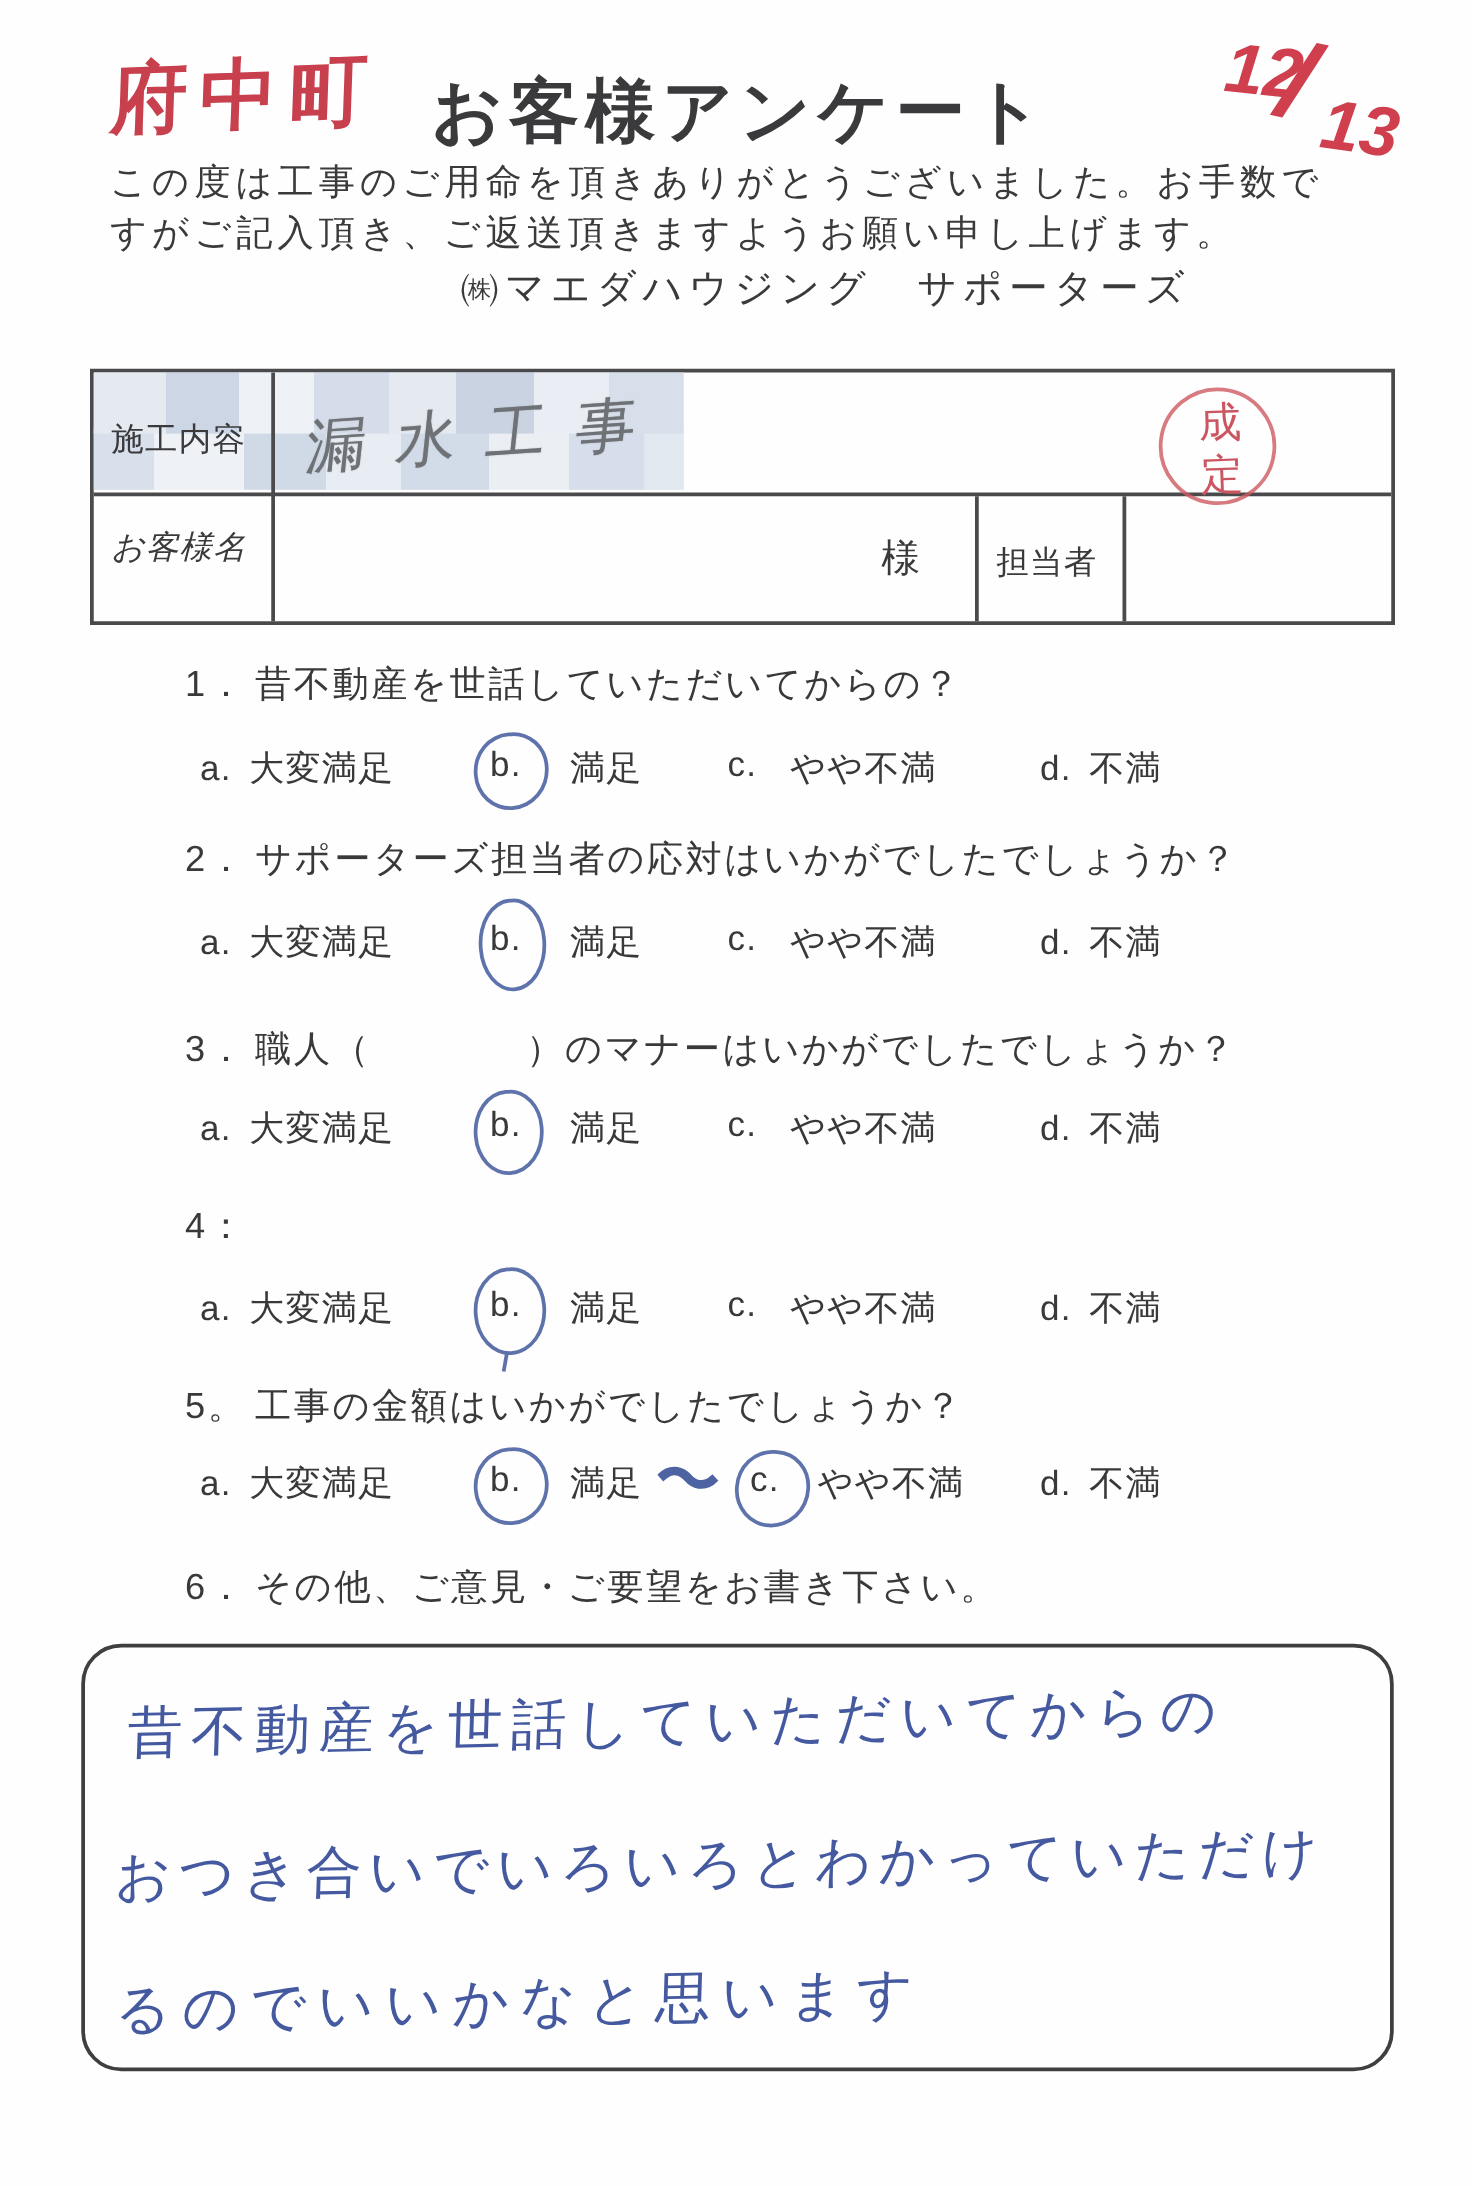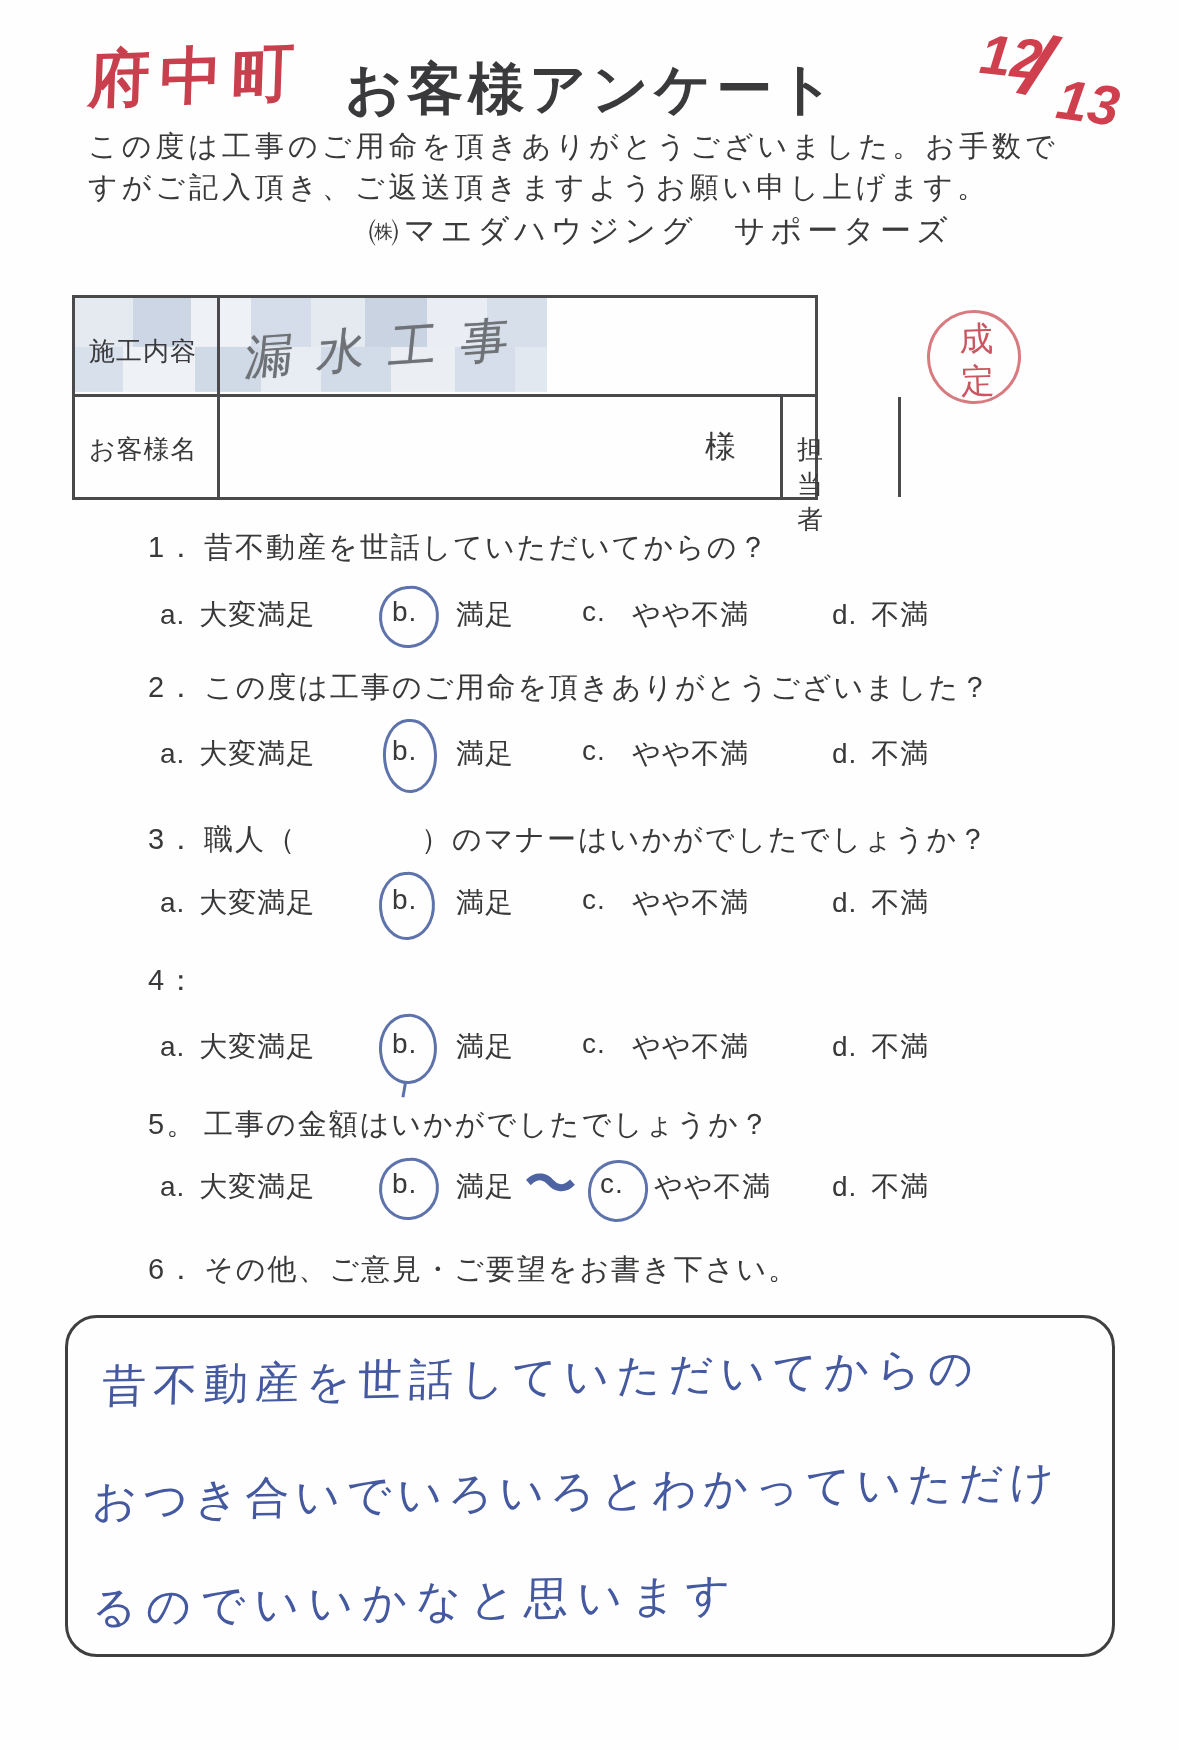--- a/index.html
+++ b/index.html
@@ -24,29 +24,29 @@
   .date-note { left:975px; top:22px; width:170px; height:120px; color:#cf3f4d; }
   .date-note span { position:absolute; font-weight:bold; font-style:italic; }
   .date-month { left:5px; top:2px; font-size:56px; transform:rotate(6deg); }
   .date-slash { left:50px; top:-6px; font-size:86px; font-weight:normal; transform:rotate(12deg); }
   .date-day   { left:82px; top:48px; font-size:56px; transform:rotate(8deg); }
 
   .intro { left:88px; top:126px; font-size:29px; line-height:41px; letter-spacing:4px; color:#3a3a3c; }
   .company { left:368px; top:210px; font-size:31px; letter-spacing:5px; color:#3a3a3c; }
 
   
-  .info-table { left:72px; top:295px; width:746px; height:205px; border:3px solid #4a4a4c; }
+  .info-table { left:72px; top:295px; width:1044px; height:205px; border:3px solid #4a4a4c; }
   .tline { position:absolute; background:#4a4a4c; }
   .v-label { left:142px; top:0; width:3px; height:100%; }
   .h-row   { left:0; top:96px; width:100%; height:3px; }
   .v-name  { left:705px; top:99px; width:3px; height:100px; }
   .v-stamp { left:823px; top:99px; width:3px; height:100px; }
   .cell-label { position:absolute; font-size:26px; color:#3a3a3c; letter-spacing:1px; }
   .lbl-構 { left:14px; top:36px; }
-  .lbl-客 { left:14px; top:134px; }
+  .lbl-客 { left:14px; top:122px;font-style:italic; }
   .lbl-担 { left:722px; top:134px; }
   .honorific { left:630px; top:128px; font-size:31px; }
   .construction-value {
     left:170px; top:18px; font-size:48px; color:#6e7276; letter-spacing:24px;
     transform:rotate(-4deg) skewX(-10deg); text-shadow:0 0 1px #9a9ea3;
   }
   .name-redacted {
     left:148px; top:102px; width:472px; height:94px;
     background-image:
       linear-gradient(90deg,#e5eaf1 0 58px,#ccd6e4 58px 116px,#eef1f6 116px 176px,#d4dde9 176px 236px,#e5eaf1 236px 290px,#c9d3e2 290px 352px,#eaeef4 352px 412px,#d6dfea 412px 472px),
@@ -157,21 +157,21 @@
     <span class="opt k-b">b.</span>
     <span class="opt l-b">満足</span>
     <span class="opt k-c">c.</span>
     <span class="opt l-c">やや不満</span>
     <span class="opt g-d"><span>d.</span><span class="opt-sp"></span><span>不満</span></span>
     <span class="pen-circle circ-b"></span>
   </div>
 
   <div class="abs q-row" style="top:668px">
     <span class="q-num">2．</span>
-    <span class="q-text">この度は工事のご用命を頂きありがとうございました？</span>
+    <span class="q-text">サポーターズ担当者の応対はいかがでしたでしょうか？</span>
   </div>
   <div class="abs opt-row q2" style="top:735px">
     <span class="opt g-a"><span>a.</span><span class="opt-sp"></span><span>大変満足</span></span>
     <span class="opt k-b">b.</span>
     <span class="opt l-b">満足</span>
     <span class="opt k-c">c.</span>
     <span class="opt l-c">やや不満</span>
     <span class="opt g-d"><span>d.</span><span class="opt-sp"></span><span>不満</span></span>
     <span class="pen-circle circ-b"></span>
   </div>

